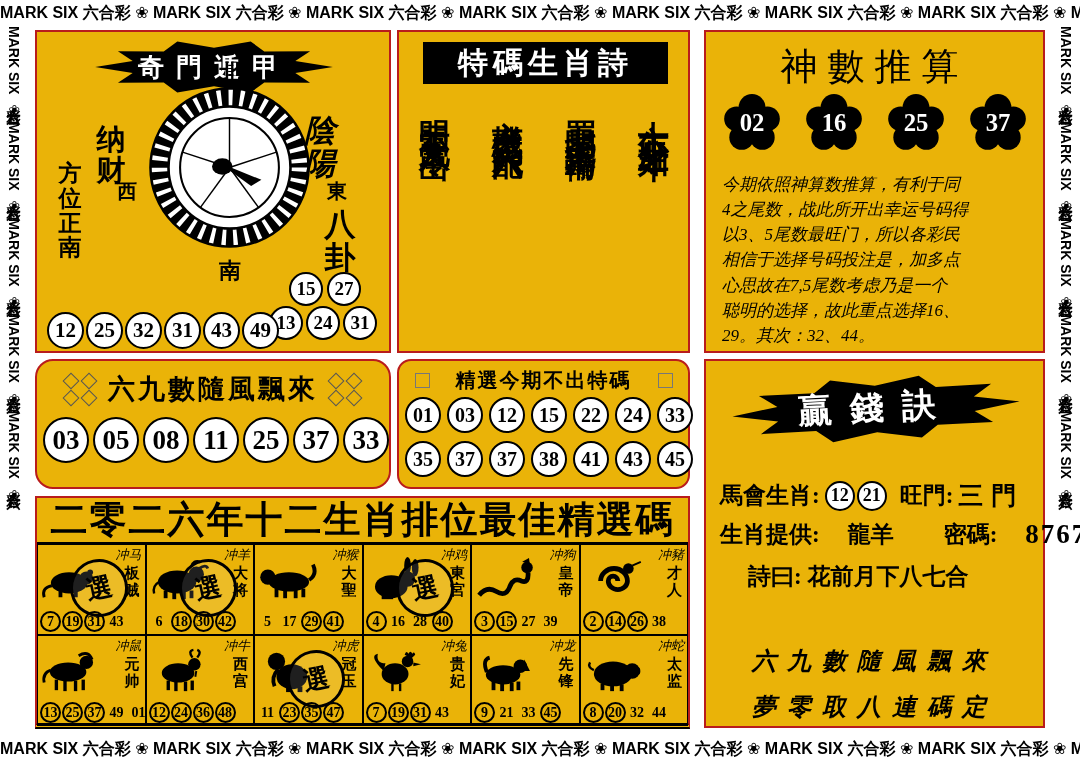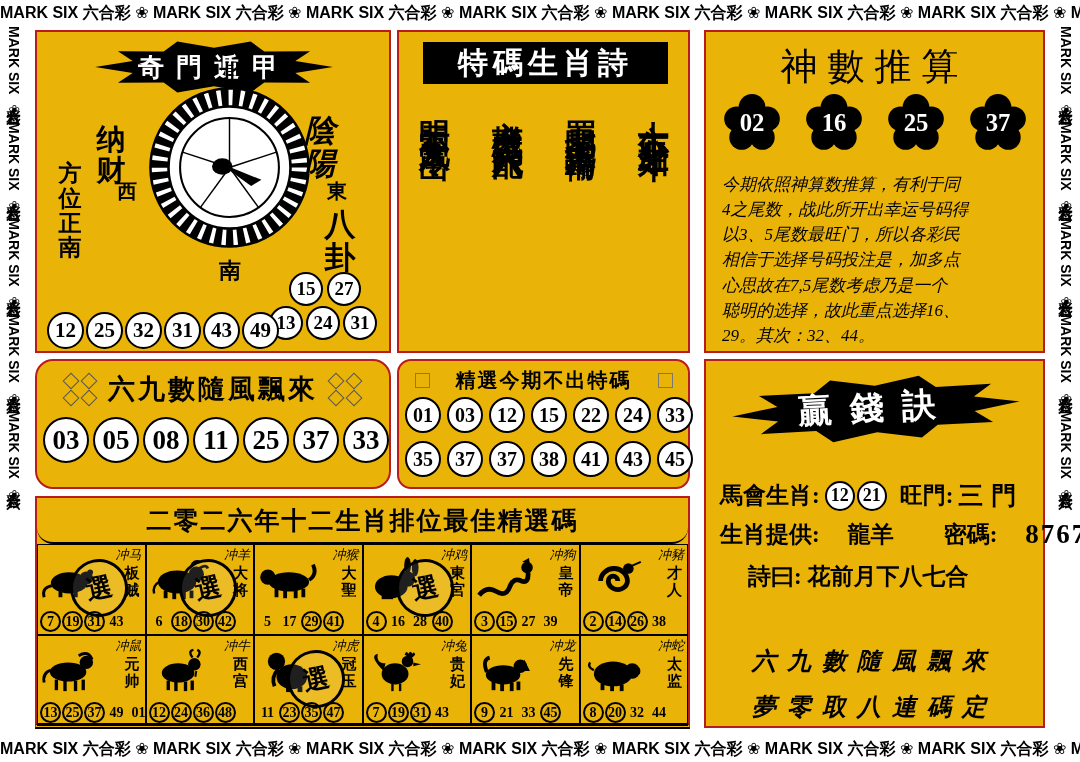--- a/index.html
+++ b/index.html
@@ -61,21 +61,21 @@
   .fline{position:absolute;left:14px;right:8px;display:flex;align-items:center;gap:5px;
          font-size:23px;font-weight:bold;white-space:nowrap;}
   #fl1{top:118px;} #fl2{top:158px;gap:28px;} #fl3{top:200px;margin-left:28px;}
   .bignum{font-size:27px;letter-spacing:2px;}
   .fpoem{position:absolute;left:0;right:0;text-align:center;font-size:24px;font-weight:bold;
          letter-spacing:11px;font-style:italic;}
   #fp1{top:284px;} #fp2{top:330px;}
   
   #pG{left:35px;top:496px;width:655px;height:233px;border-bottom:6px double #000;}
   #pG .title{height:44px;display:flex;align-items:center;justify-content:center;
-             font-size:25px;font-weight:bold;letter-spacing:2px;border-bottom:2px solid #000;border-radius:16px;}
+             font-size:37px;font-weight:bold;letter-spacing:2px;border-bottom:2px solid #000;}
   #zgrid{display:grid;grid-template-columns:repeat(6,1fr);grid-auto-rows:91px;}
   .zcell{position:relative;border:1px solid #000;overflow:hidden;}
   .zcell .chong{position:absolute;top:1px;right:3px;font-size:13px;font-style:italic;}
   .zcell .role{position:absolute;top:20px;right:5px;font-size:15px;font-weight:bold;line-height:1.1;
                display:flex;flex-direction:column;align-items:center;}
   .zcell svg.animal{position:absolute;left:2px;top:12px;}
   .zcell .nums{position:absolute;left:2px;right:1px;bottom:2px;display:flex;gap:1px;align-items:center;}
   .cnum{width:21px;height:21px;display:inline-flex;align-items:center;justify-content:center;
         font-size:14px;font-weight:bold;flex:0 0 auto;box-sizing:border-box;border-radius:50%;}
   .cnum.circ{border:2px solid #000;}

